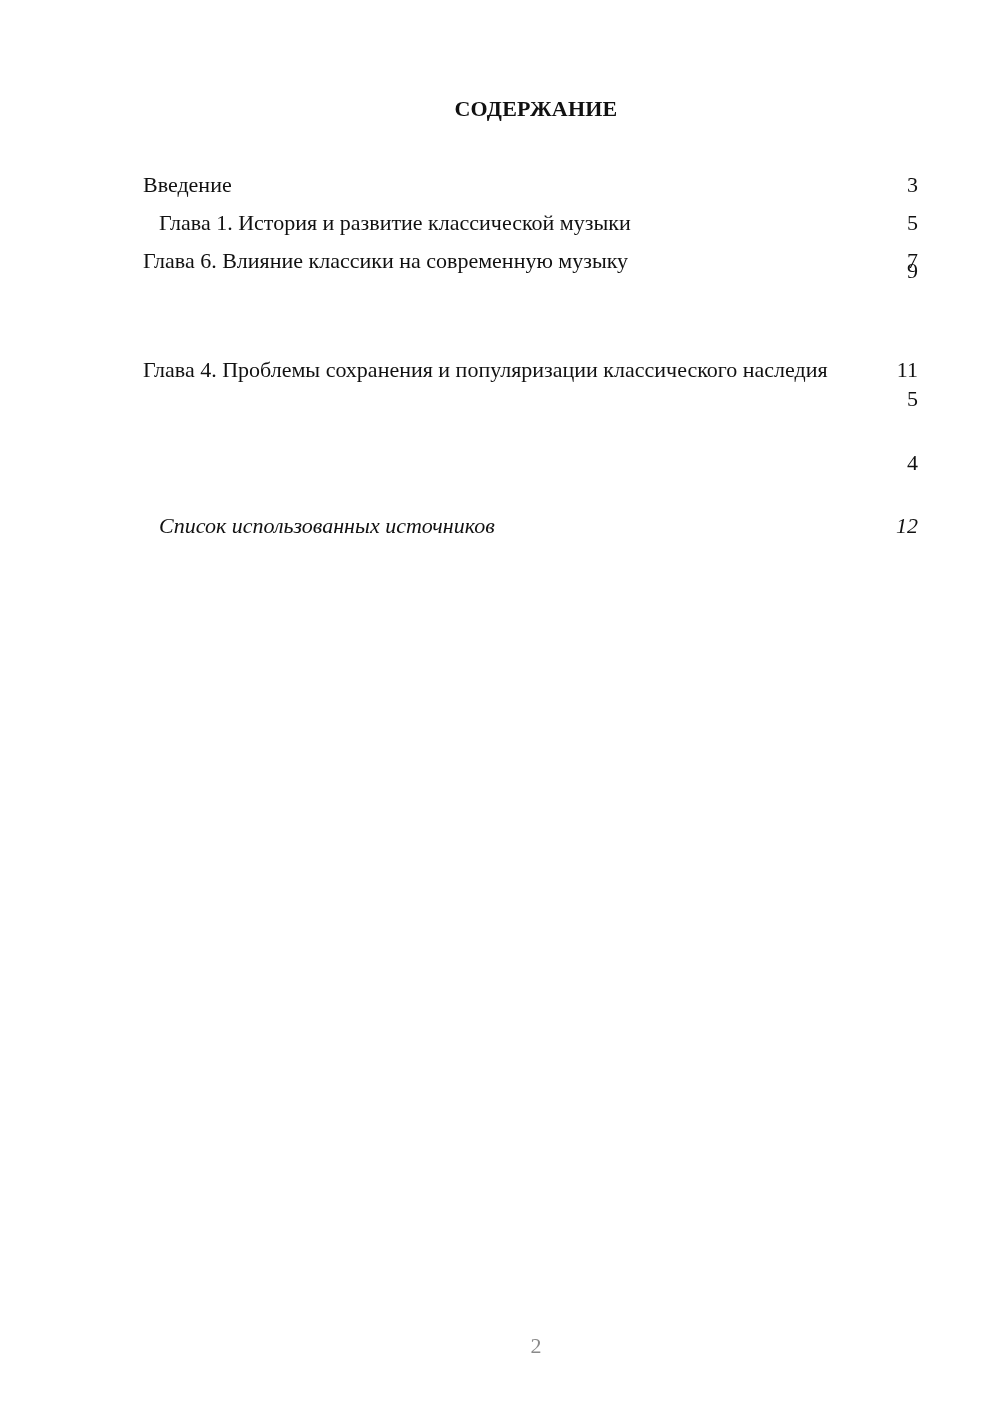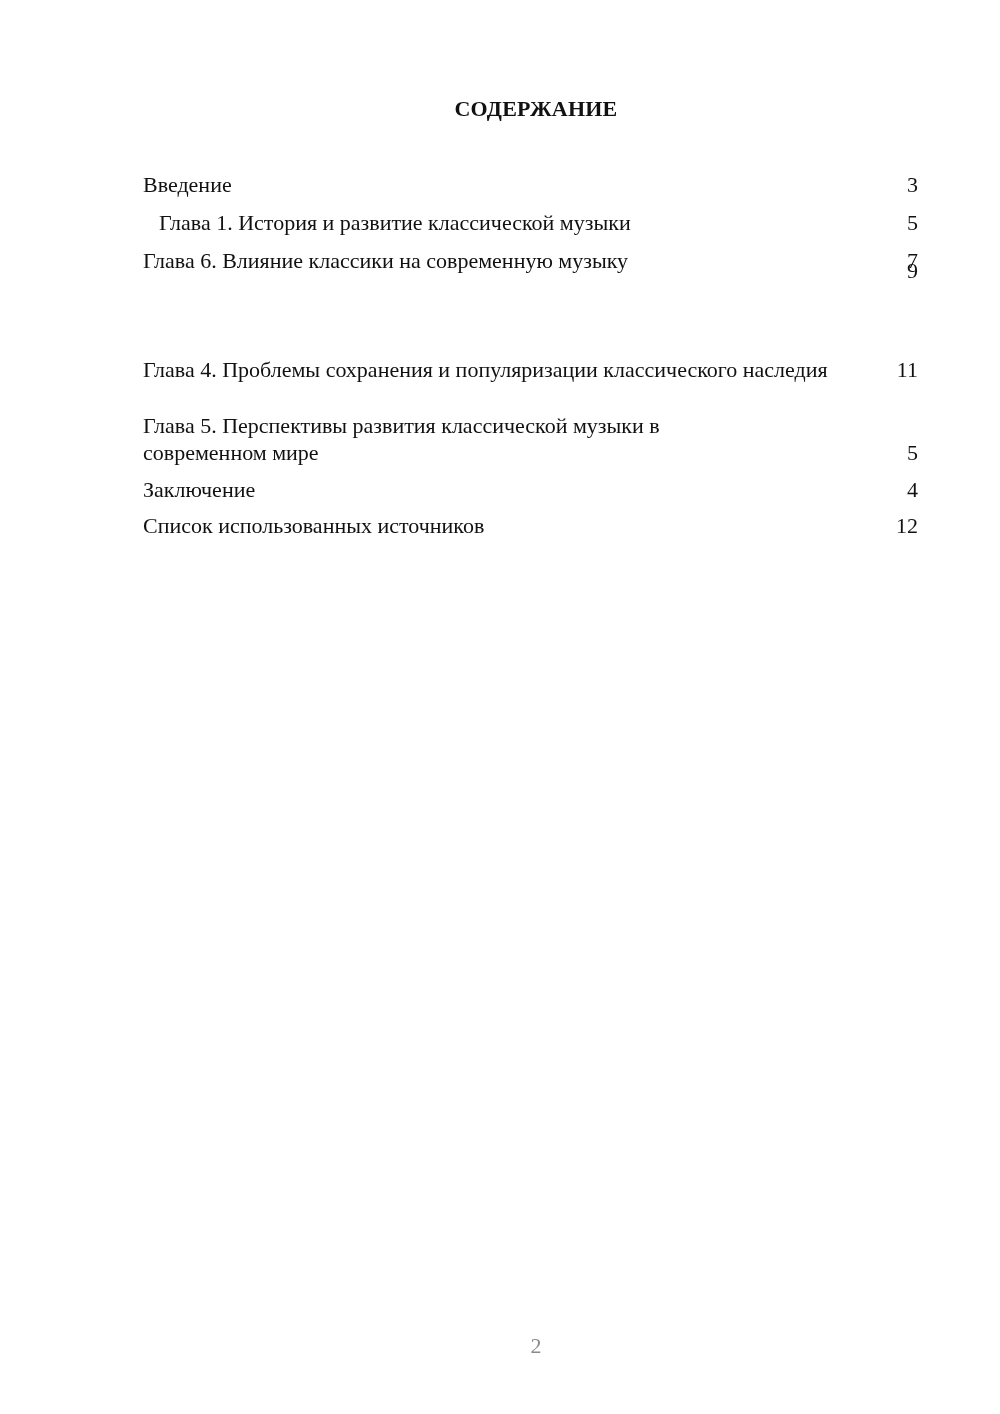--- a/index.html
+++ b/index.html
@@ -41,26 +41,24 @@
     <span class="page">7</span>
   </div>
   <div class="row" style="top:113px;position:absolute;left:0;right:0;">
     <span class="page">9</span>
   </div>
   <div class="row" style="top:169px;position:absolute;left:0;right:0;margin-top:16px;">
     <span class="label" style="width:690px;">Глава 4. Проблемы сохранения и популяризации классического наследия</span>
     <span class="page">11</span>
   </div>
   <div class="row" style="top:241px;position:absolute;left:0;right:0;">
-    <span class="label" style="width:600px;">Глава 5. Перспективы развития классической музыки в современном мире</span>
     <span class="page">5</span>
   </div>
   <div class="row" style="top:305px;position:absolute;left:0;right:0;">
-    <span class="label">Заключение</span>
     <span class="page">4</span>
   </div>
-  <div class="row" style="top:341px;position:absolute;left:0;right:0;">
+  <div class="row" style="top:341px;position:absolute;left:16px;right:0;font-style:italic;">
     <span class="label">Список использованных источников</span>
     <span class="page">12</span>
   </div>
 </div>
 
 <div class="footer">2</div>
 
 </body></html>

